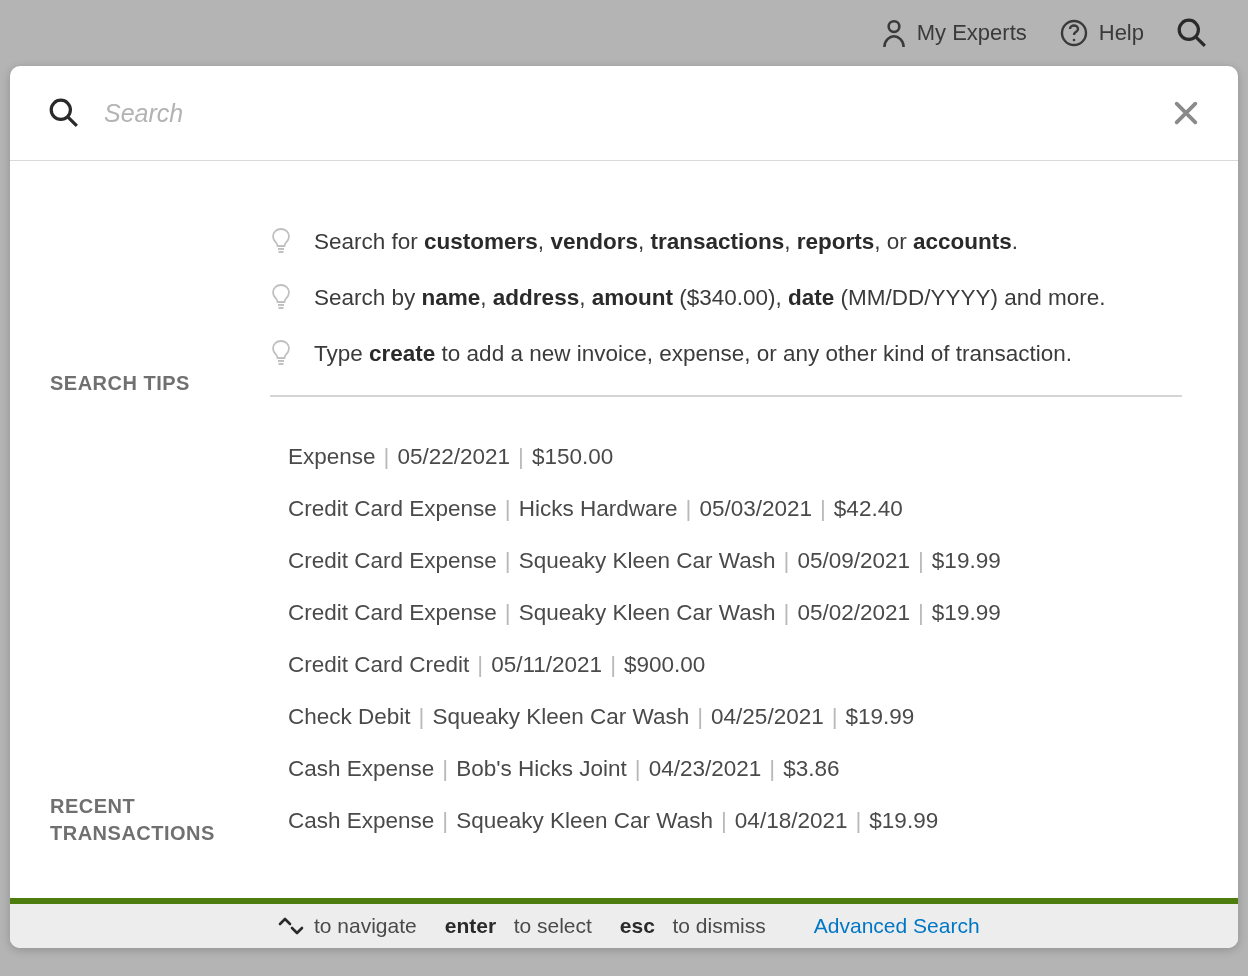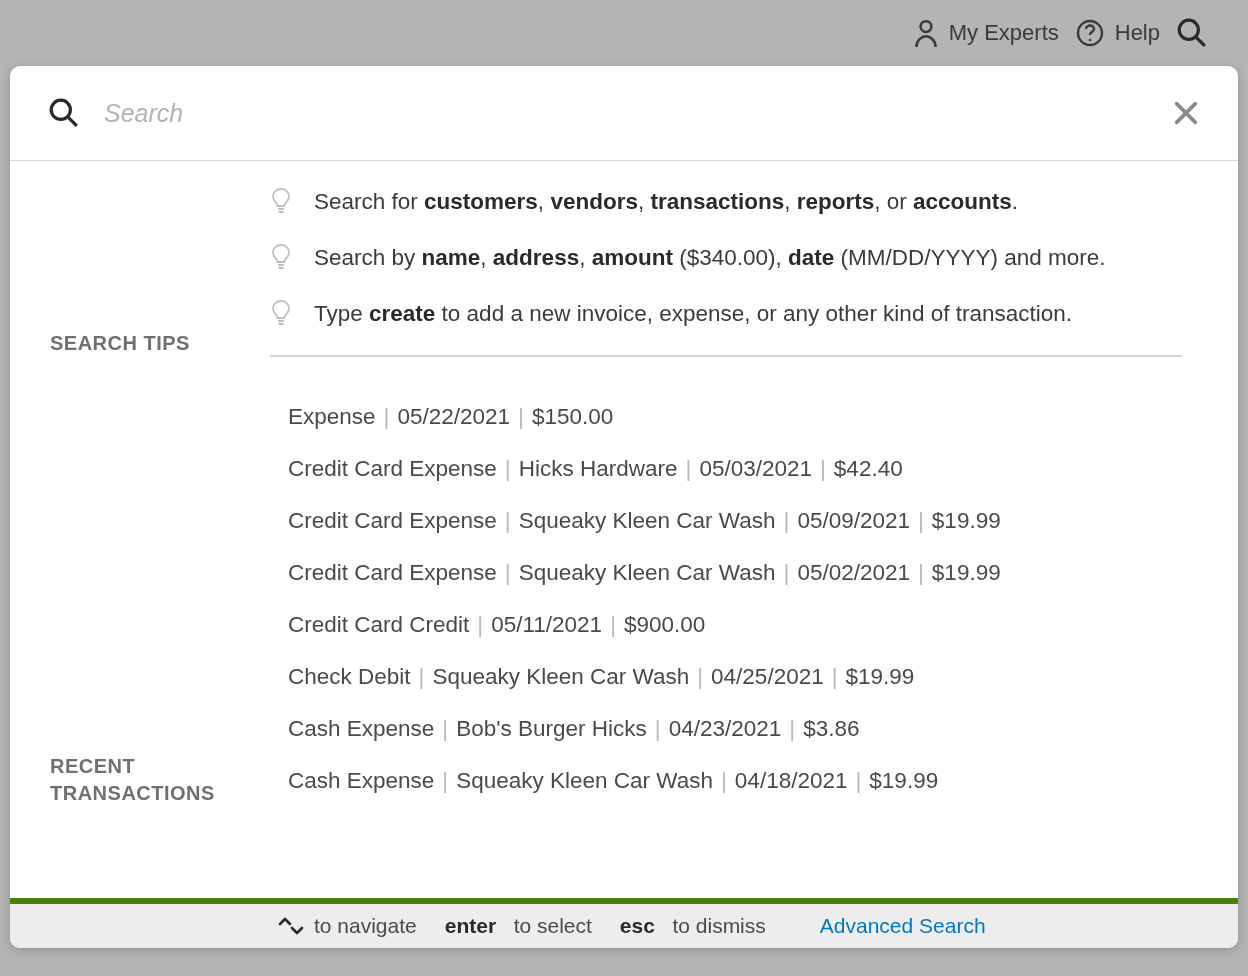--- a/index.html
+++ b/index.html
@@ -12,39 +12,40 @@
       position: relative;
     }
     .top-bar {
       position: absolute;
       top: 0; left: 0; right: 0;
       height: 66px;
       display: flex;
       justify-content: flex-end;
       align-items: center;
       padding-right: 40px;
-      gap: 16px;
+      gap: 32px;
       margin-left: 12px;
     }
     .top-item {
       display: flex;
       align-items: center;
       gap: 10px;
       color: #3a3a3a;
       font-size: 22px;
     }
     .modal {
       position: absolute;
       top: 66px; left: 10px; right: 10px; bottom: 28px;
       background: #fff;
       border-radius: 10px;
       box-shadow: 0 2px 10px rgba(0,0,0,.2);
       display: flex;
       flex-direction: column;
       overflow: hidden;
+      gap: 40px;
     }
     .search-row {
       display: flex;
       align-items: center;
       height: 95px;
       padding: 0 38px;
       border-bottom: 1px solid #d9d9d9;
       gap: 24px;
     }
     .search-input {
@@ -110,21 +111,21 @@
       background: #ededed;
       border-top: 6px solid #4d7c0f;
       display: flex;
       align-items: center;
       padding-left: 268px;
       font-size: 21px;
       color: #4a4a4a;
       gap: 28px;
     }
     .footer .key { font-weight: 700; color: #2a2a2a; }
-    .footer .adv { color: #0077c5; margin-left: 26px; cursor: pointer; text-align: center; }
+    .footer .adv { color: #0077c5; margin-left: 20px; cursor: pointer; text-align: center; }
 
     svg { display: block; }
   </style>
 </head>
 <body>
 
 <div class="top-bar">
   <div class="top-item">
     <span>
       <svg width="26" height="30" viewBox="0 0 24 28" fill="none" stroke="#3a3a3a" stroke-width="2.4">
@@ -211,21 +212,21 @@
 
     <div class="section-row transactions-wrapper">
       <div class="section-label">RECENT TRANSACTIONS</div>
       <div class="section-body" id="txn-body">
           <div class="txn"><span>Expense</span><span class="sep">|</span><span>05/22/2021</span><span class="sep">|</span><span>$150.00</span></div>
           <div class="txn"><span>Credit Card Expense</span><span class="sep">|</span><span>Hicks Hardware</span><span class="sep">|</span><span>05/03/2021</span><span class="sep">|</span><span>$42.40</span></div>
           <div class="txn"><span>Credit Card Expense</span><span class="sep">|</span><span>Squeaky Kleen Car Wash</span><span class="sep">|</span><span>05/09/2021</span><span class="sep">|</span><span>$19.99</span></div>
           <div class="txn"><span>Credit Card Expense</span><span class="sep">|</span><span>Squeaky Kleen Car Wash</span><span class="sep">|</span><span>05/02/2021</span><span class="sep">|</span><span>$19.99</span></div>
           <div class="txn"><span>Credit Card Credit</span><span class="sep">|</span><span>05/11/2021</span><span class="sep">|</span><span>$900.00</span></div>
           <div class="txn"><span>Check Debit</span><span class="sep">|</span><span>Squeaky Kleen Car Wash</span><span class="sep">|</span><span>04/25/2021</span><span class="sep">|</span><span>$19.99</span></div>
-          <div class="txn"><span>Cash Expense</span><span class="sep">|</span><span>Bob's Burger Hicks</span><span class="sep">|</span><span>04/23/2021</span><span class="sep">|</span><span>$3.86</span></div>
+          <div class="txn"><span>Cash Expense</span><span class="sep">|</span><span>Bob's Hicks Joint</span><span class="sep">|</span><span>04/23/2021</span><span class="sep">|</span><span>$3.86</span></div>
           <div class="txn"><span>Cash Expense</span><span class="sep">|</span><span>Squeaky Kleen Car Wash</span><span class="sep">|</span><span>04/18/2021</span><span class="sep">|</span><span>$19.99</span></div>
         </div>
     </div>
 
   </div>
 
   <div class="footer">
     <span>
       <svg width="26" height="20" viewBox="0 0 26 20" fill="none" stroke="#2a2a2a" stroke-width="2.6" stroke-linecap="round" stroke-linejoin="round">
         <path d="M2 8l5-5 5 5"></path>

